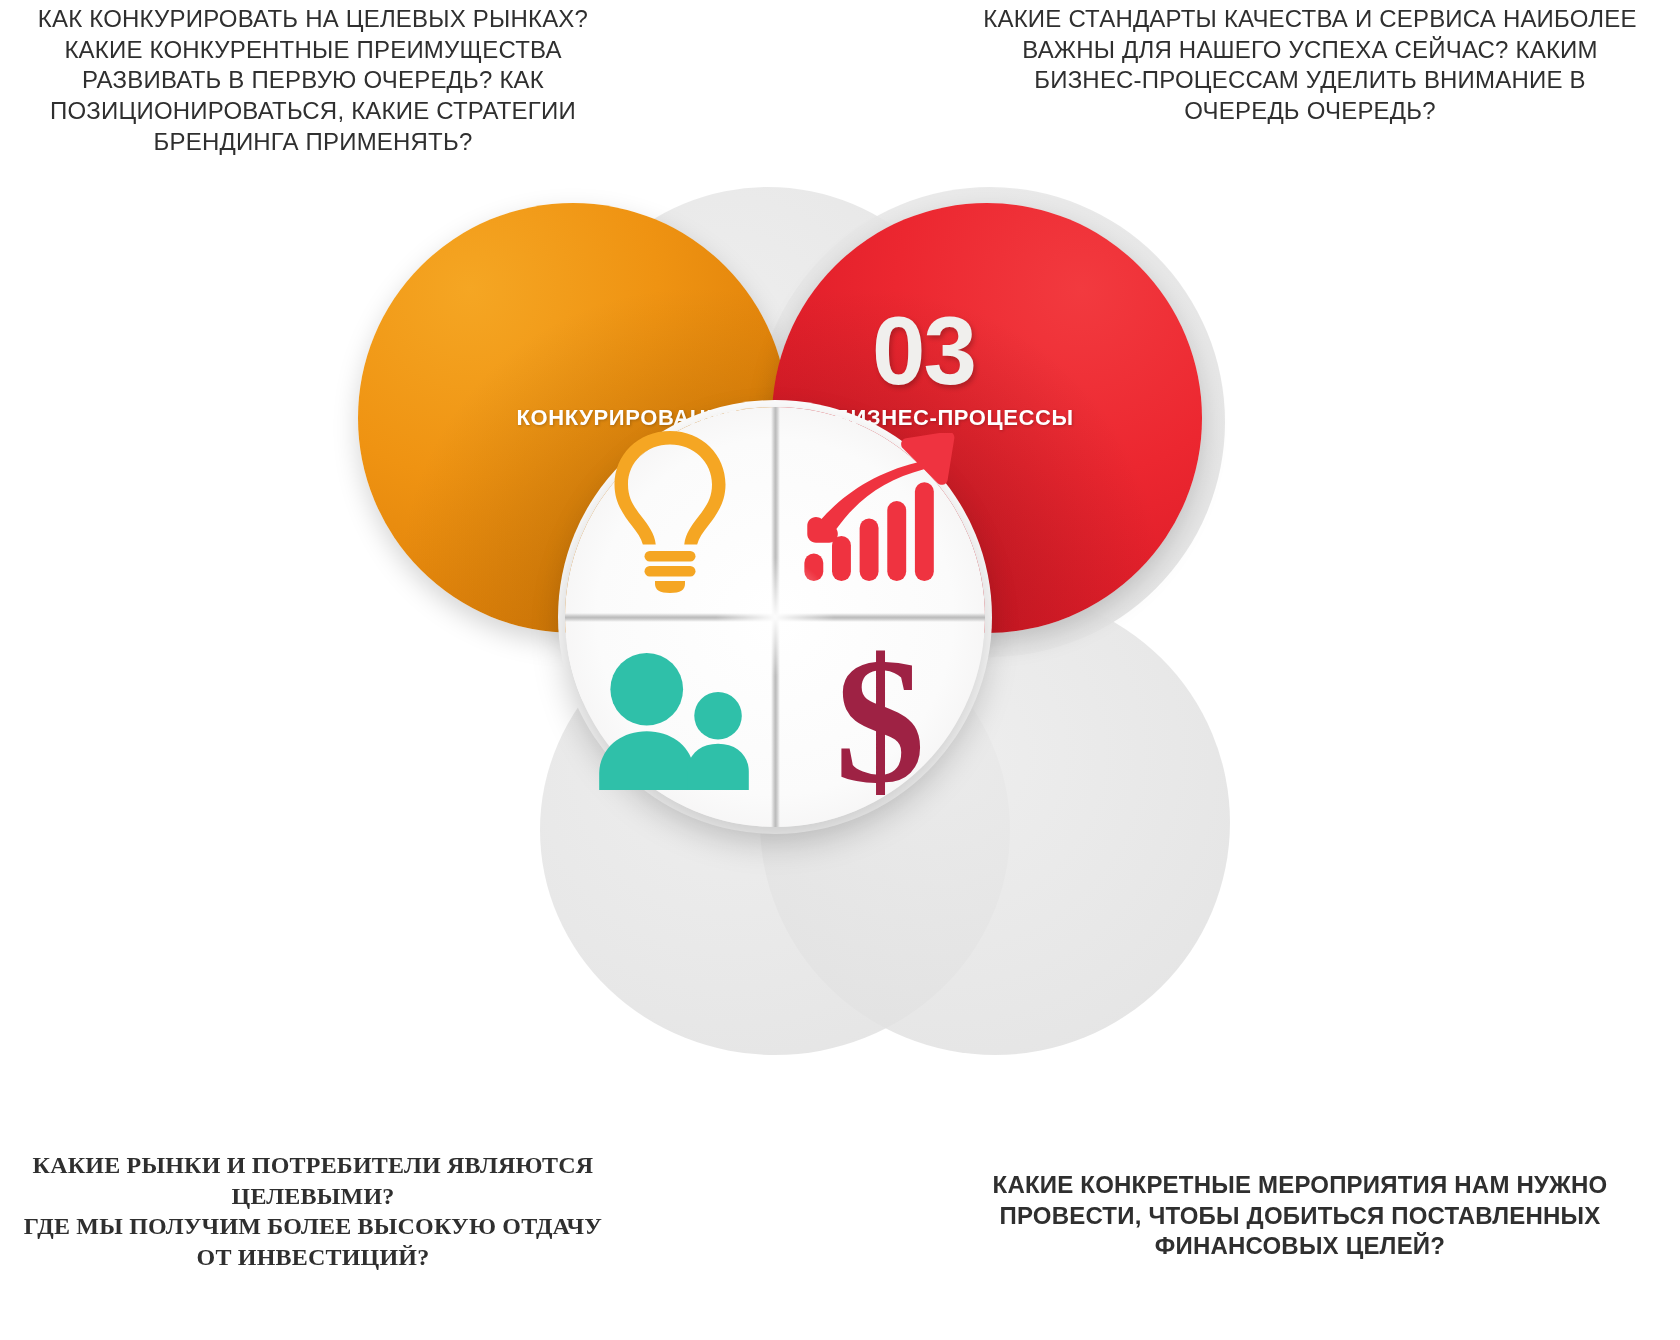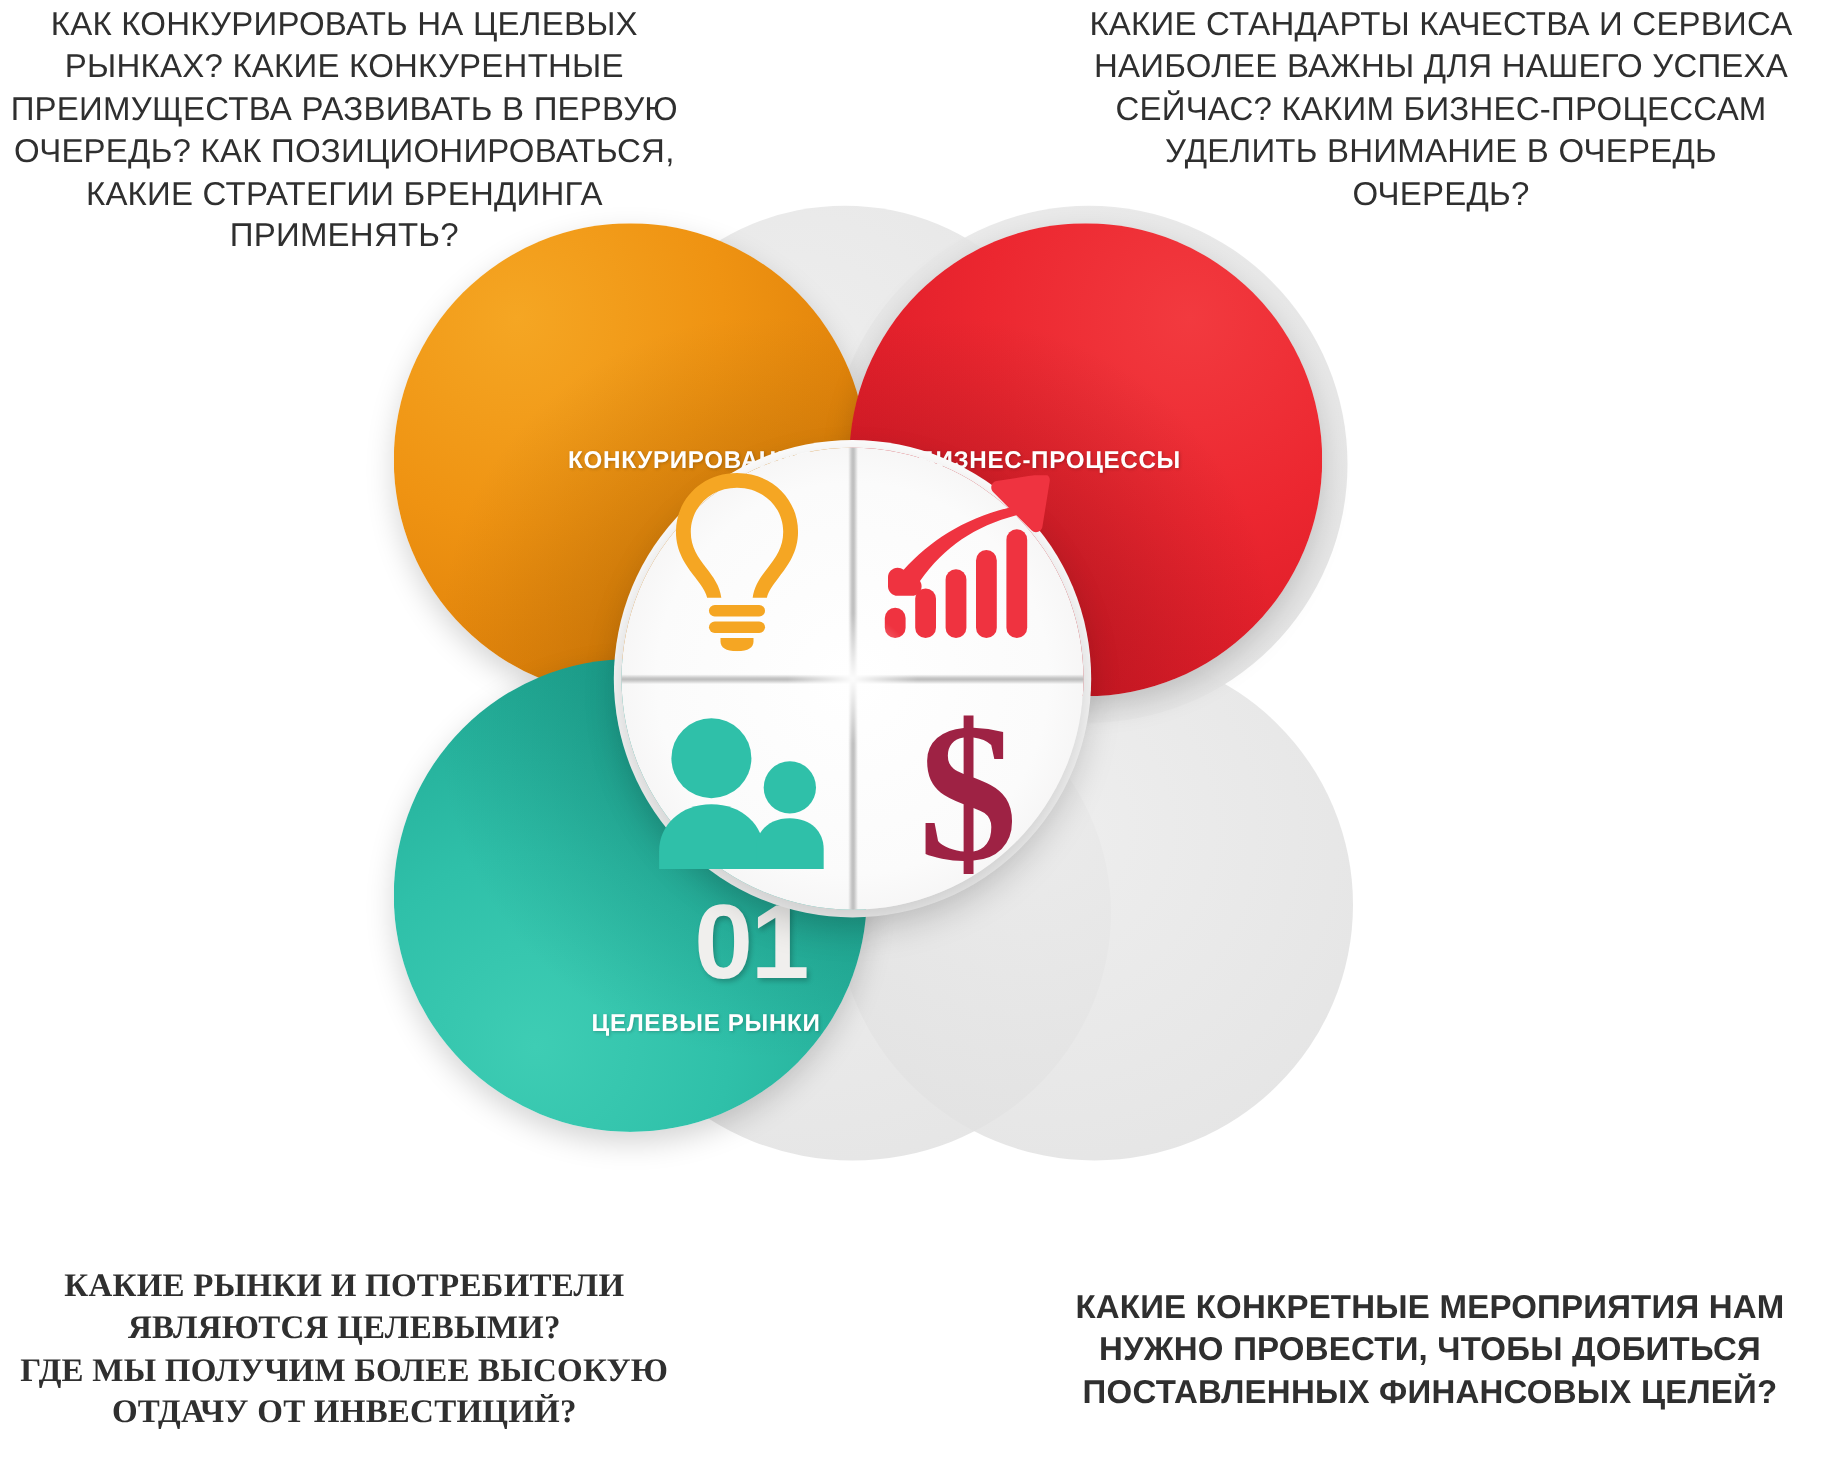--- a/index.html
+++ b/index.html
@@ -12,21 +12,21 @@
     height: 1340px;
     position: relative;
     overflow: hidden;
     font-family: "Liberation Sans", sans-serif;
   }
 
   
   .qtext {
     position: absolute;
     color: #2f2f2f;
-    font-size: 30px;
+    font-size: 24px;
     line-height: 1.28;
     letter-spacing: 0.2px;
     text-align: center;
     font-weight: 400;
     white-space: pre-line;
   }
   #q-top-left   { left: 8px;   top: 4px;    width: 610px; }
   #q-top-right  { right: 40px; top: 4px;    width: 660px; }
   #q-bot-left   { left: 8px;   top: 1150px; width: 610px; font-weight:700;font-family:Liberation Serif, serif; }
   #q-bot-right  { right: 40px; top: 1170px; width: 680px; font-weight:700; }
@@ -167,27 +167,24 @@
   <div class="blob" id="blob-a"></div>
   <div class="blob" id="blob-b"></div>
   <div class="blob" id="blob-c"></div>
   <div class="blob" id="blob-d"></div>
 
   <div class="petal" id="petal-02">
     <div class="cap">КОНКУРИРОВАНИЕ</div>
   </div>
 
   <div class="petal" id="petal-03">
+    <div class="num">03</div>
     <div class="cap">БИЗНЕС-ПРОЦЕССЫ</div>
   </div>
 
-  <div class="petal" id="petal-01">
-    <div class="num">01</div>
-    <div class="cap">ЦЕЛЕВЫЕ РЫНКИ</div>
-  </div>
 
 
   <div id="hub">
 
     <div class="quad" id="quad-tl">
       <span>
         <svg width="150" height="165" viewBox="0 0 100 110" aria-hidden="true">
           <path fill="#F5A623" d="M50 2C28.5 2 13 18.2 13 37.6c0 12.3 6.1 20.4 11.6 27.6 3.3 4.3 6.2 8.1 7.3 12.4h8.6c-.9-7.4-5-12.8-9.1-18.1C26.4 53 22 47.2 22 37.6 22 22.8 34.1 11 50 11s28 11.8 28 26.6c0 9.6-4.4 15.4-9.4 21.9-4.1 5.3-8.2 10.7-9.1 18.1h8.6c1.1-4.3 4-8.1 7.3-12.4C80.9 58 87 49.9 87 37.6 87 18.2 71.5 2 50 2z"></path>
           <rect fill="#F5A623" x="33" y="82" width="34" height="7" rx="3.5"></rect>
           <rect fill="#F5A623" x="33" y="92" width="34" height="7" rx="3.5"></rect>

